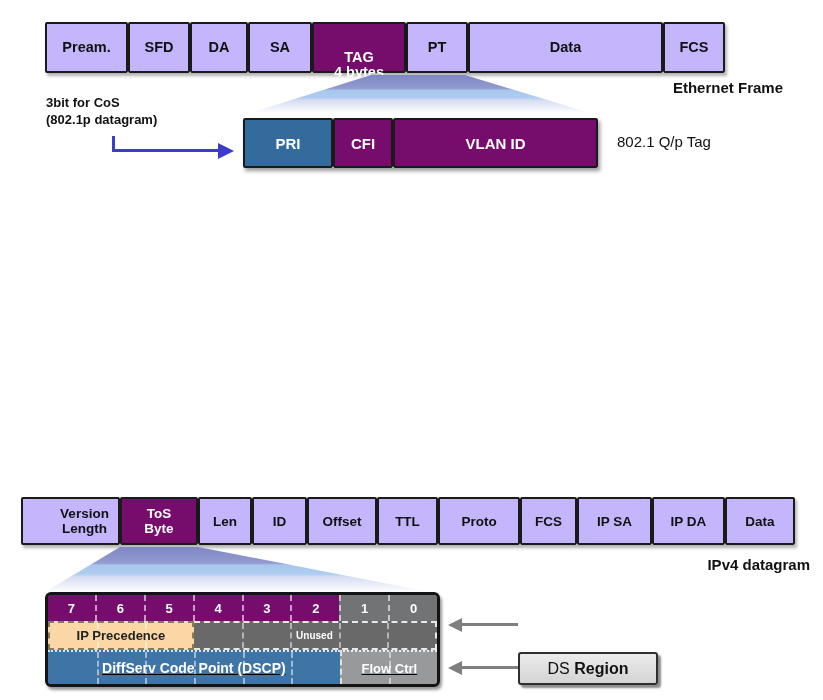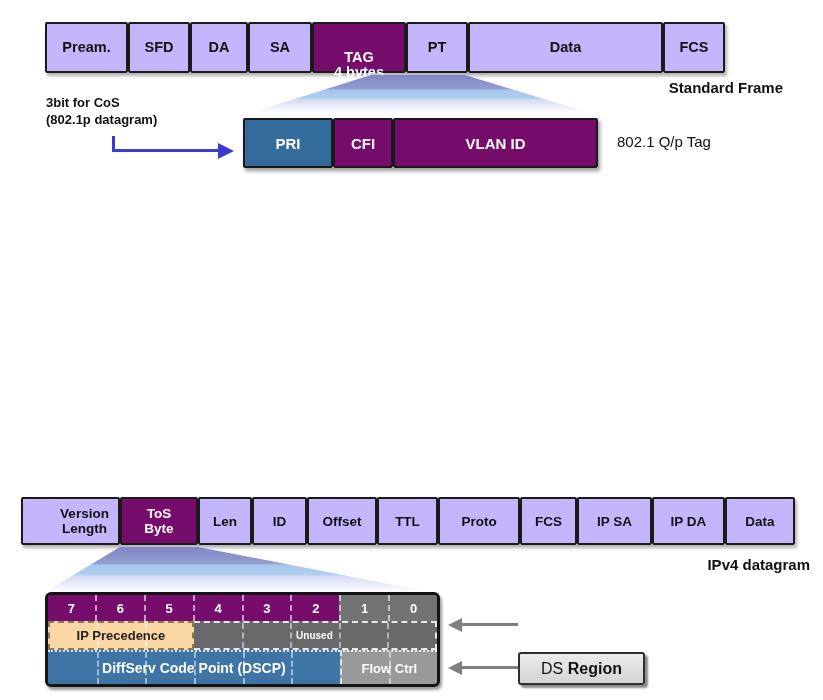--- a/index.html
+++ b/index.html
@@ -56,21 +56,21 @@
 
   .bitrow2 { display:flex; height:29px; }
   .precedence { width:37.5%; box-sizing:border-box; background:#FBD7A5; color:#222;
     border:2px dashed #8B7B55; display:flex; align-items:center; justify-content:center;
     font-weight:bold; font-size:13px; position:relative; }
   .unused { width:62.5%; box-sizing:border-box; background:#696969; color:#fff;
     border:2px dashed rgba(255,255,255,.85); border-left:none;
     display:flex; align-items:center; justify-content:center;
     font-weight:bold; font-size:10px; position:relative; }
 
-  .bitrow3 { display:flex; flex:1; }
+  .bitrow3 { display:flex; flex:1;text-decoration:underline; }
   .dscp { width:75%; box-sizing:border-box; background:#3E74A6; color:#fff;
     border-top:2px dotted rgba(255,255,255,.8);
     display:flex; align-items:center; justify-content:center;
     font-weight:bold; font-size:14px; position:relative; }
   .flow { width:25%; box-sizing:border-box; background:#97999B; color:#fff;
     border-top:2px dotted rgba(255,255,255,.8); border-left:2px dashed rgba(255,255,255,.7);
     display:flex; align-items:center; justify-content:center;
     font-weight:bold; font-size:13px; position:relative; }
   .vline { position:absolute; top:0; bottom:0; width:0; border-left:2px dashed rgba(255,255,255,.5); }
 
@@ -111,21 +111,21 @@
         <span>PT</span>
       </div>
     <div class="cell olive fs-eth" style="width:195px;">
         <span>Data</span>
       </div>
     <div class="cell olive fs-eth" style="width:62px;">
         <span>FCS</span>
       </div>
   </div>
 
-  <div class="caption bold" style="top:79px; right:40px;">Standard Frame</div>
+  <div class="caption bold" style="top:79px; right:40px;">Ethernet Frame</div>
 
   <div class="funnel" style="left:250px; top:75px; width:340px; height:38px; clip-path:polygon(121px 0, 215px 0, 100% 100%, 0 100%);"></div>
 
   <div class="note" style="left:46px; top:94px;">
     <span style="display:block;">3bit for CoS</span>
     <span style="display:block;">(802.1p datagram)</span>
   </div>
 
   <div class="b-line" style="left:112px; top:136px; width:3px; height:16px;"></div>
   <div class="b-line" style="left:112px; top:149px; width:106px; height:3px;"></div>
@@ -246,17 +246,17 @@
         <span style="position:relative;">Flow Ctrl</span>
       </div>
     </div>
   </div>
 
   <div class="g-head" style="left:448px; top:618px;"></div>
   <div class="g-line" style="left:458px; top:623px; width:60px;"></div>
 
   <div class="g-head" style="left:448px; top:661px;"></div>
   <div class="g-line" style="left:458px; top:666px; width:60px;"></div>
-  <div class="callout" style="left:518px; top:652px; width:127px; height:33px;">
+  <div class="callout" style="left:518px; top:652px; width:140px; height:33px;">
     <span>DS </span><span class="cl-bold">Region</span>
   </div>
 
 </div>
 
 </body></html>

